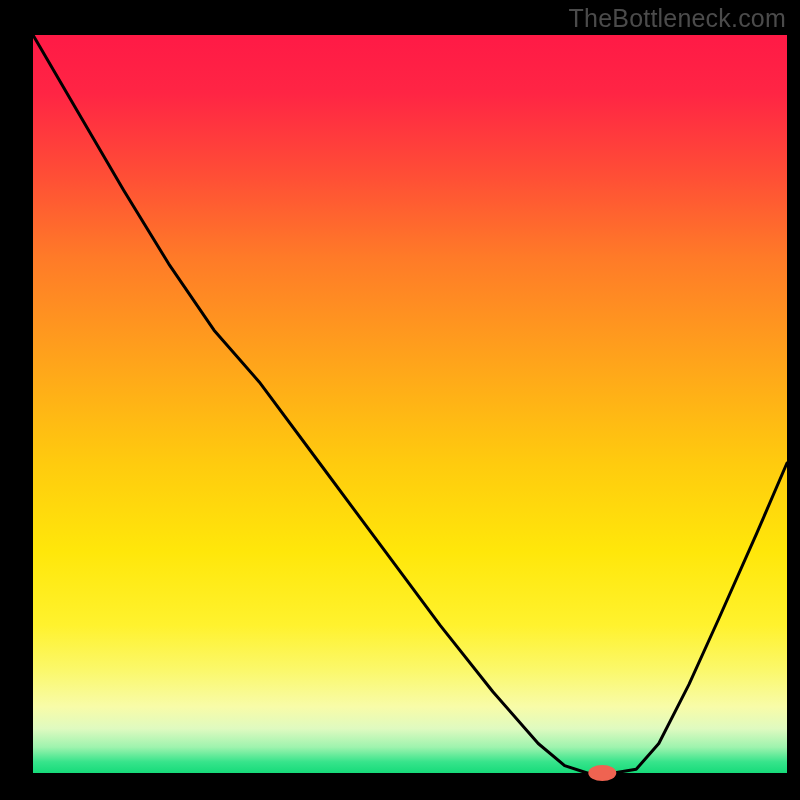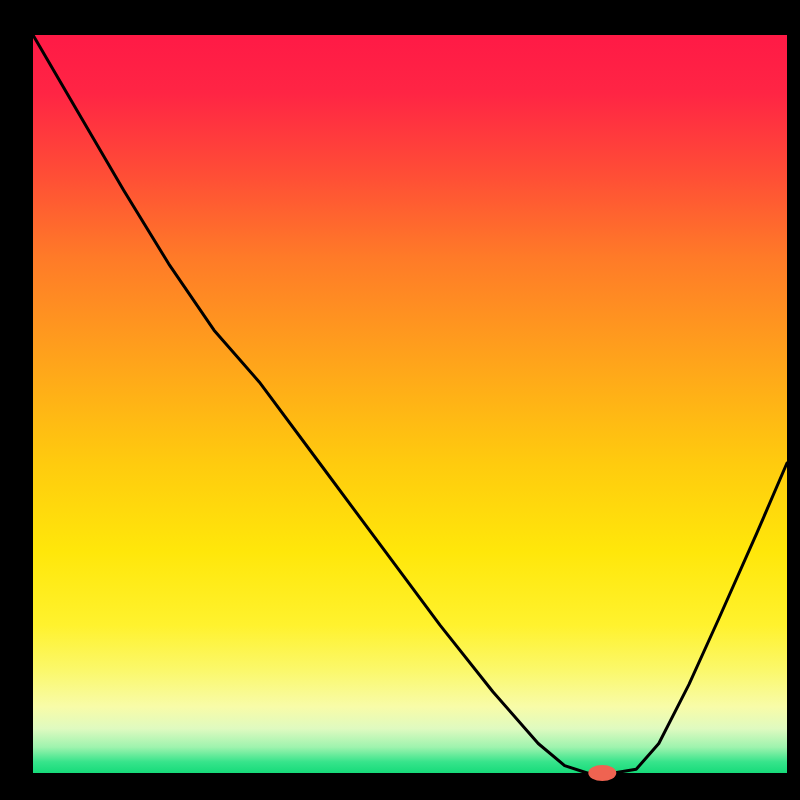--- a/index.html
+++ b/index.html
@@ -71,13 +71,14 @@
         </linearGradient>
     </defs>
 
     <rect x="33" y="35" width="754" height="738" fill="url(#bg-grad)"></rect>
 
     <path class="curve" d="M33.0 35.0 L78.2 112.5 L123.5 190.0 L168.7 263.8 L214.0 330.2 L259.2 381.9 L319.5 463.0 L379.8 544.2 L440.2 625.4 L492.9 691.8 L538.2 743.5 L564.6 765.6 L587.2 773.0 L613.6 773.0 L636.2 769.3 L658.8 743.5 L689.0 684.4 L719.1 618.0 L756.8 533.2 L787.0 463.0"></path>
 
     <ellipse class="marker" cx="602.3" cy="773.0" rx="14" ry="8" fill="#ef6351"></ellipse>
   </svg>
 
+  <div class="watermark">TheBottleneck.com</div>
 </div>
 
 </body></html>

